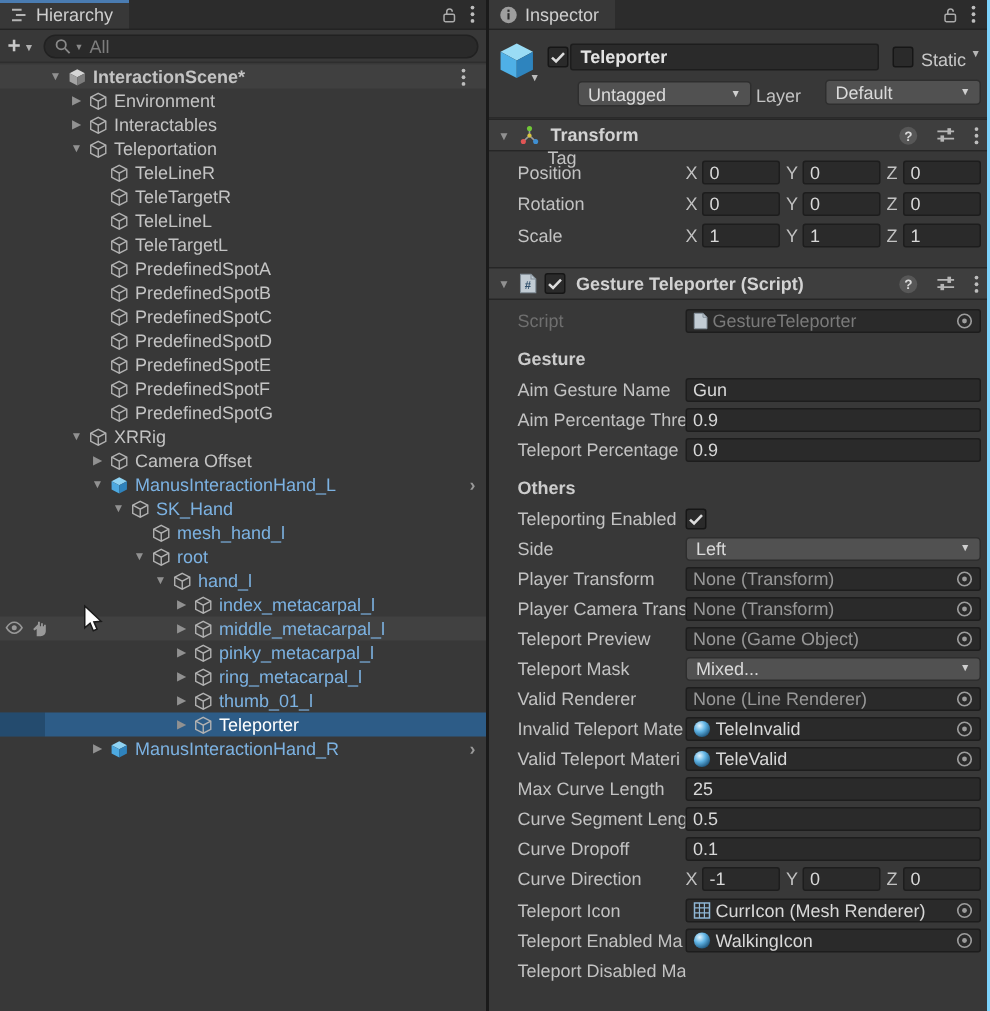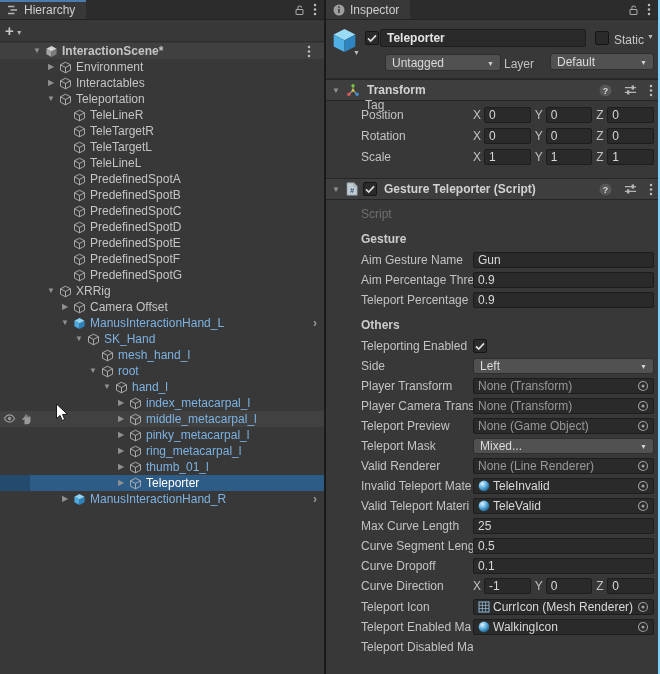--- a/index.html
+++ b/index.html
@@ -52,21 +52,21 @@
   .staticcaret{left:321px;top:13px;font-size:7px;color:#b5b5b5;}
   .rowlabel{color:#c2c2c2;}
   .dd{box-sizing:border-box;background:#515151;border:1px solid #2e2e2e;border-radius:3px;display:flex;align-items:center;padding:0 6px;color:#dadada;position:relative;}
   .dd .ddcaret{position:absolute;right:6px;top:50%;transform:translateY(-50%);font-size:7px;color:#cfcfcf;}
 
   
   .comp-header{height:20px;flex:none;background:#3e3e3e;border-top:1px solid #262626;border-bottom:1px solid #262626;display:flex;align-items:center;gap:5px;padding:0 5px;}
   .comp-header .fold{width:10px;font-size:8px;color:#919191;text-align:center;}
   .comp-header .ctitle{font-weight:bold;color:#d2d2d2;flex:1;margin-left:2px;}
   .comp-header .hic{display:flex;align-items:center;margin-left:7px;}
-  .comp-body{padding:5px 4px 9px 4px;margin-left:16px;}
+  .comp-body{padding:5px 4px 9px 4px;}
   .prow{display:flex;align-items:center;height:18px;margin-bottom:2px;}
   .prow.v3{margin-bottom:3px;}
   .plabel{flex:none;width:112px;padding-left:15px;overflow:hidden;white-space:nowrap;color:#c2c2c2;}
   .plabel.dim{color:#6f6f6f;}
   .secheader{font-weight:bold;color:#cccccc;padding-left:15px;height:15px;margin:9px 0 4px 0;}
   .field{flex:1;height:16px;box-sizing:border-box;background:#2a2a2a;border:1px solid #1d1d1d;border-radius:2px;display:flex;align-items:center;gap:3px;padding:0 4px;color:#d8d8d8;min-width:0;}
   .field .val{overflow:hidden;white-space:nowrap;}
   .field .val.none{color:#989898;}
   .field.dim .val{color:#7a7a7a;}
   .picker{margin-left:auto;flex:none;display:flex;align-items:center;}
@@ -108,20 +108,30 @@
               <circle cx="2" cy="11.8" r="1.35" fill="#bdbdbd"></circle>
             </svg>
           </span>
       </div>
     </div>
     <div class="toolbar">
       <span class="plus">
         <span>+</span>
         <span class="caret">▼</span>
       </span>
+      <div class="searchbox">
+        <span class="mini" id="h-search-icon">
+            <svg width="12" height="12" viewBox="0 0 12 12">
+              <circle cx="4.8" cy="4.8" r="3.1" fill="none" stroke="#8a8a8a" stroke-width="1.2"></circle>
+              <path d="M7.3 7.3 10.4 10.4" stroke="#8a8a8a" stroke-width="1.2"></path>
+            </svg>
+          </span>
+        <span class="caret">▼</span>
+        <span class="searchtext">All</span>
+      </div>
     </div>
     <div class="tree" id="tree">
         <div class="trow scene">
           <span style="flex: 0 0 auto; width: 30px;"></span>
           <span class="arrow">▼</span>
           <span class="ticon">
             <svg width="13" height="13" viewBox="0 0 14 14">
               <polygon points="7,1.2 12.5,4.1 7,7 1.5,4.1" fill="#d6d6d6"></polygon>
               <polygon points="1.5,4.1 7,7 7,12.9 1.5,10" fill="#a3a3a3"></polygon>
               <polygon points="12.5,4.1 7,7 7,12.9 12.5,10" fill="#7d7d7d"></polygon>
@@ -191,32 +201,32 @@
         </div>
         <div class="trow">
           <span style="flex: 0 0 auto; width: 58px;"></span>
           <span class="arrow"></span>
           <span class="ticon">
             <svg width="13" height="13" viewBox="0 0 14 14">
               <path d="M7 1.3 12.4 4.1v5.8L7 12.7 1.6 9.9V4.1Z" fill="none" stroke="#b2b2b2" stroke-width="1"></path>
               <path d="M1.6 4.1 7 6.9l5.4-2.8M7 6.9v5.8" fill="none" stroke="#b2b2b2" stroke-width="1"></path>
             </svg>
           </span>
+          <span class="tlabel">TeleLineL</span>
+        </div>
+        <div class="trow">
+          <span style="flex: 0 0 auto; width: 58px;"></span>
+          <span class="arrow"></span>
+          <span class="ticon">
+            <svg width="13" height="13" viewBox="0 0 14 14">
+              <path d="M7 1.3 12.4 4.1v5.8L7 12.7 1.6 9.9V4.1Z" fill="none" stroke="#b2b2b2" stroke-width="1"></path>
+              <path d="M1.6 4.1 7 6.9l5.4-2.8M7 6.9v5.8" fill="none" stroke="#b2b2b2" stroke-width="1"></path>
+            </svg>
+          </span>
           <span class="tlabel">TeleTargetL</span>
-        </div>
-        <div class="trow">
-          <span style="flex: 0 0 auto; width: 58px;"></span>
-          <span class="arrow"></span>
-          <span class="ticon">
-            <svg width="13" height="13" viewBox="0 0 14 14">
-              <path d="M7 1.3 12.4 4.1v5.8L7 12.7 1.6 9.9V4.1Z" fill="none" stroke="#b2b2b2" stroke-width="1"></path>
-              <path d="M1.6 4.1 7 6.9l5.4-2.8M7 6.9v5.8" fill="none" stroke="#b2b2b2" stroke-width="1"></path>
-            </svg>
-          </span>
-          <span class="tlabel">TeleLineL</span>
         </div>
         <div class="trow">
           <span style="flex: 0 0 auto; width: 58px;"></span>
           <span class="arrow"></span>
           <span class="ticon">
             <svg width="13" height="13" viewBox="0 0 14 14">
               <path d="M7 1.3 12.4 4.1v5.8L7 12.7 1.6 9.9V4.1Z" fill="none" stroke="#b2b2b2" stroke-width="1"></path>
               <path d="M1.6 4.1 7 6.9l5.4-2.8M7 6.9v5.8" fill="none" stroke="#b2b2b2" stroke-width="1"></path>
             </svg>
           </span>
@@ -650,20 +660,35 @@
               <svg width="4" height="13" viewBox="0 0 4 14">
                 <circle cx="2" cy="2.2" r="1.35" fill="#bdbdbd"></circle>
                 <circle cx="2" cy="7" r="1.35" fill="#bdbdbd"></circle>
                 <circle cx="2" cy="11.8" r="1.35" fill="#bdbdbd"></circle>
               </svg>
             </span>
           </div>
           <div class="comp-body">
             <div class="prow">
               <div class="plabel dim">Script</div>
+              <span class="field dim">
+                <span class="fieldicon">
+                  <svg width="10" height="12" viewBox="0 0 12 14">
+                    <path d="M1 .8h7l3.2 3.2v9.2H1Z" fill="#c2ccd4" stroke="#84909a" stroke-width=".8"></path>
+                    <path d="M8 .8v3.2h3.2" fill="none" stroke="#84909a" stroke-width=".8"></path>
+                  </svg>
+                </span>
+                <span class="val">GestureTeleporter</span>
+                <span class="picker">
+                  <svg width="12" height="12" viewBox="0 0 12 12">
+                    <circle cx="6" cy="6" r="4.5" fill="none" stroke="#9c9c9c" stroke-width="1.1"></circle>
+                    <circle cx="6" cy="6" r="1.6" fill="#9c9c9c"></circle>
+                  </svg>
+                </span>
+              </span>
             </div>
             <div class="secheader">Gesture</div>
             <div class="prow">
               <div class="plabel">Aim Gesture Name</div>
               <span class="field">
                 <span class="val">Gun</span>
               </span>
             </div>
             <div class="prow">
               <div class="plabel">Aim Percentage Thre</div>

